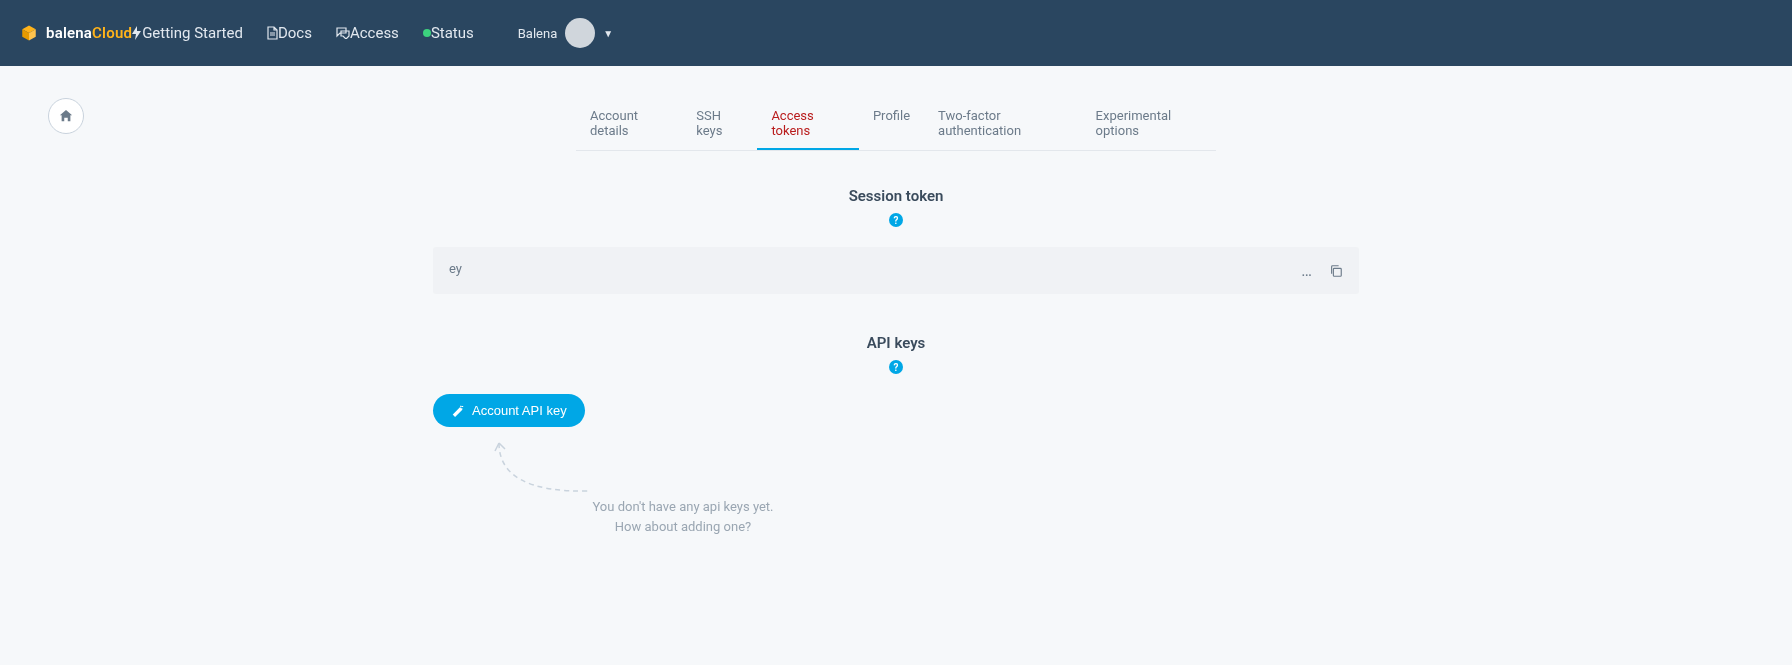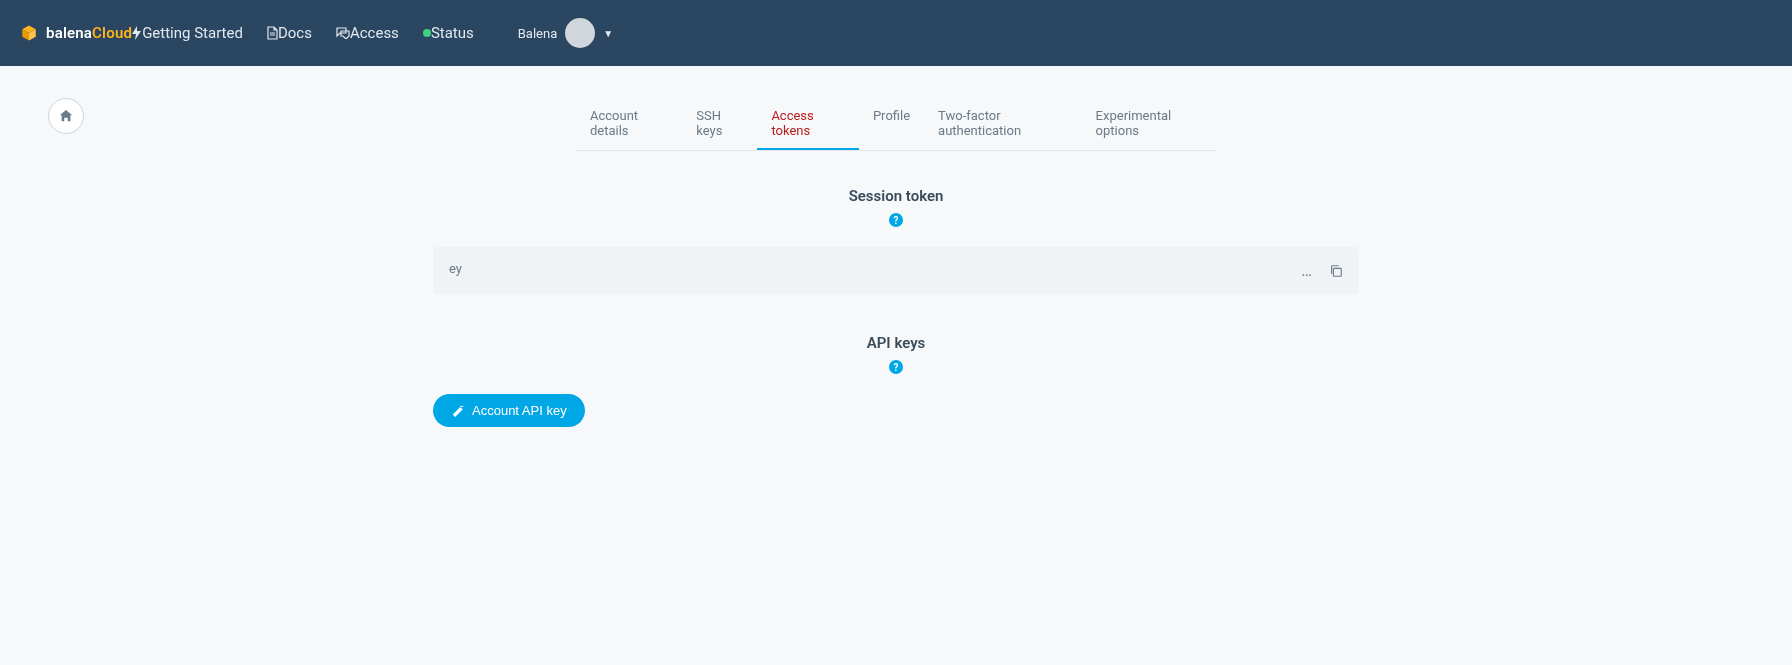--- a/index.html
+++ b/index.html
@@ -137,16 +137,26 @@
         <div class="section-heading">
           <span>API keys</span>
           <span class="help-icon">?</span>
         </div>
         <button class="create-btn">
           <svg viewBox="0 0 16 16">
               <path d="M3 13 L11 5 L13 7 L5 15 Z M12 2 L12 4 M14 4 L14 4 M11 1 L11 1 M15 3 L13 3 M14 6 L12 6" stroke="#fff" stroke-width="1.3" fill="#fff"></path>
             </svg>
           <span>Account API key</span>
         </button>
+        <div class="empty-arrow-wrap">
+          <svg class="empty-arrow" viewBox="0 0 120 70">
+            <path d="M 10 10 Q 10 60 100 58" fill="none" stroke="#c9d3dd" stroke-width="1.5" stroke-dasharray="5 4"></path>
+            <path d="M 10 10 L 6 18 M 10 10 L 16 16" fill="none" stroke="#c9d3dd" stroke-width="1.5"></path>
+          </svg>
+          <div class="empty-text">
+            <div>You don't have any api keys yet.</div>
+            <div>How about adding one?</div>
+          </div>
+        </div>
       </div>
     </div>
   </div>
 </div>
 
 </body></html>

